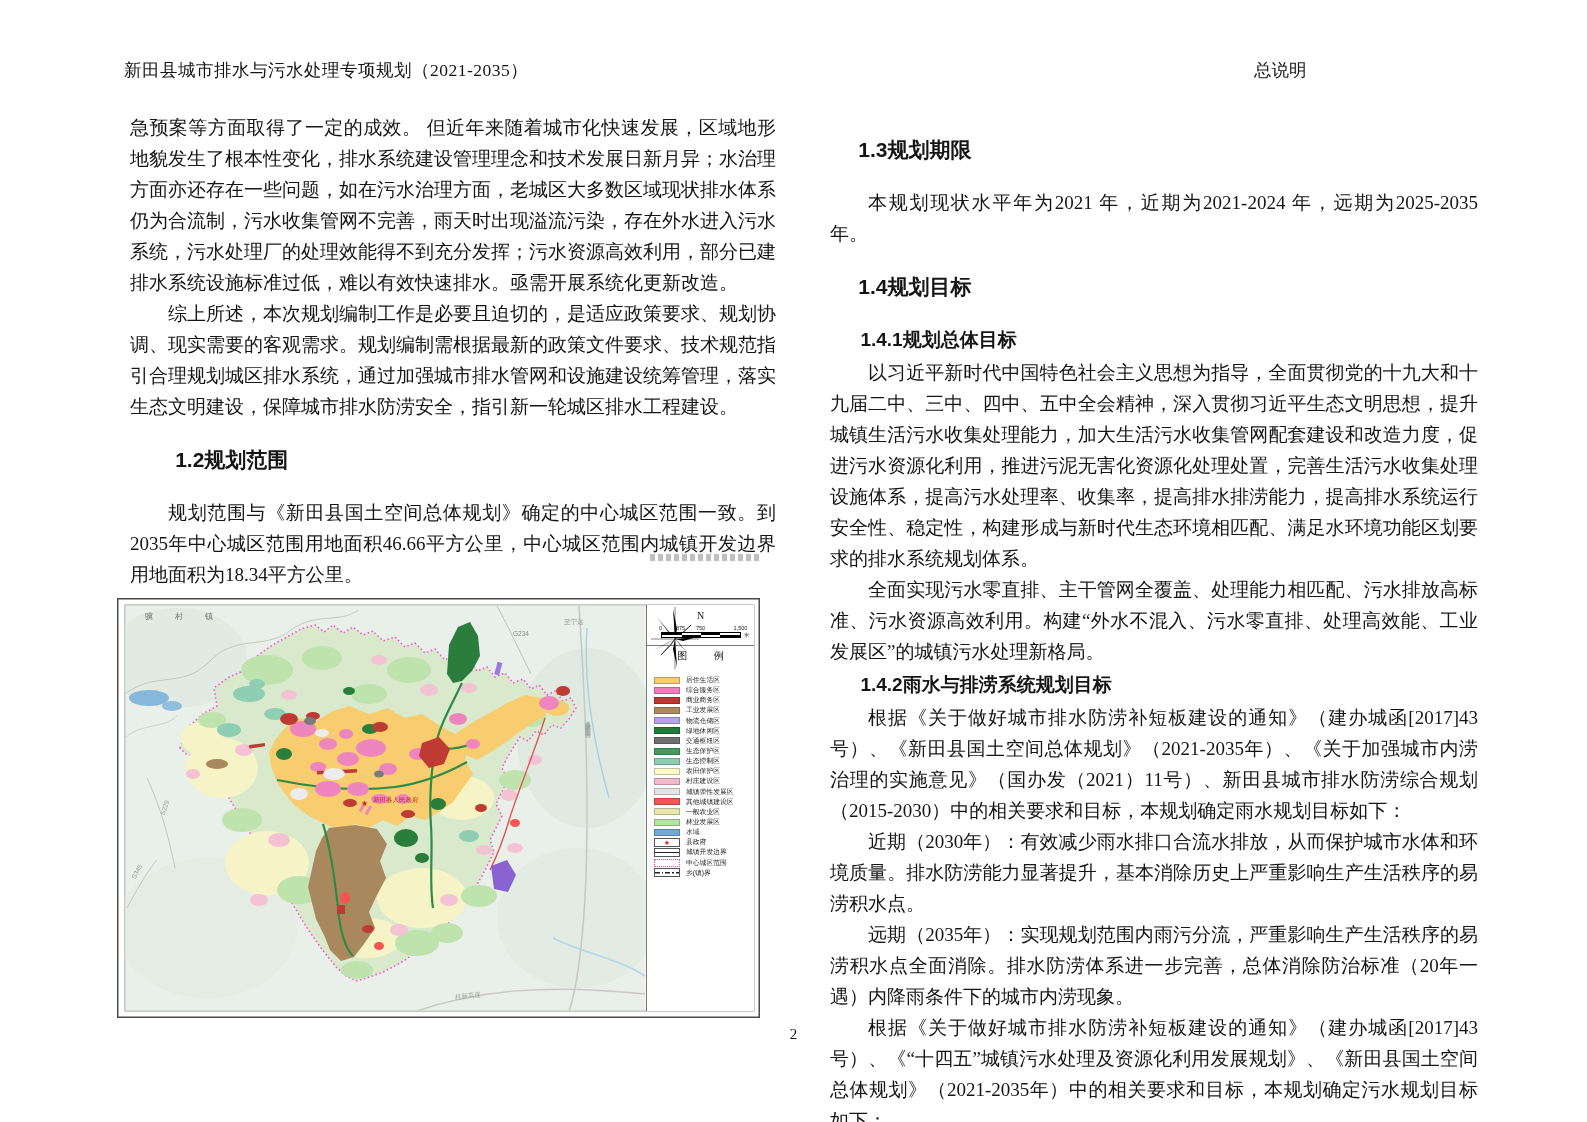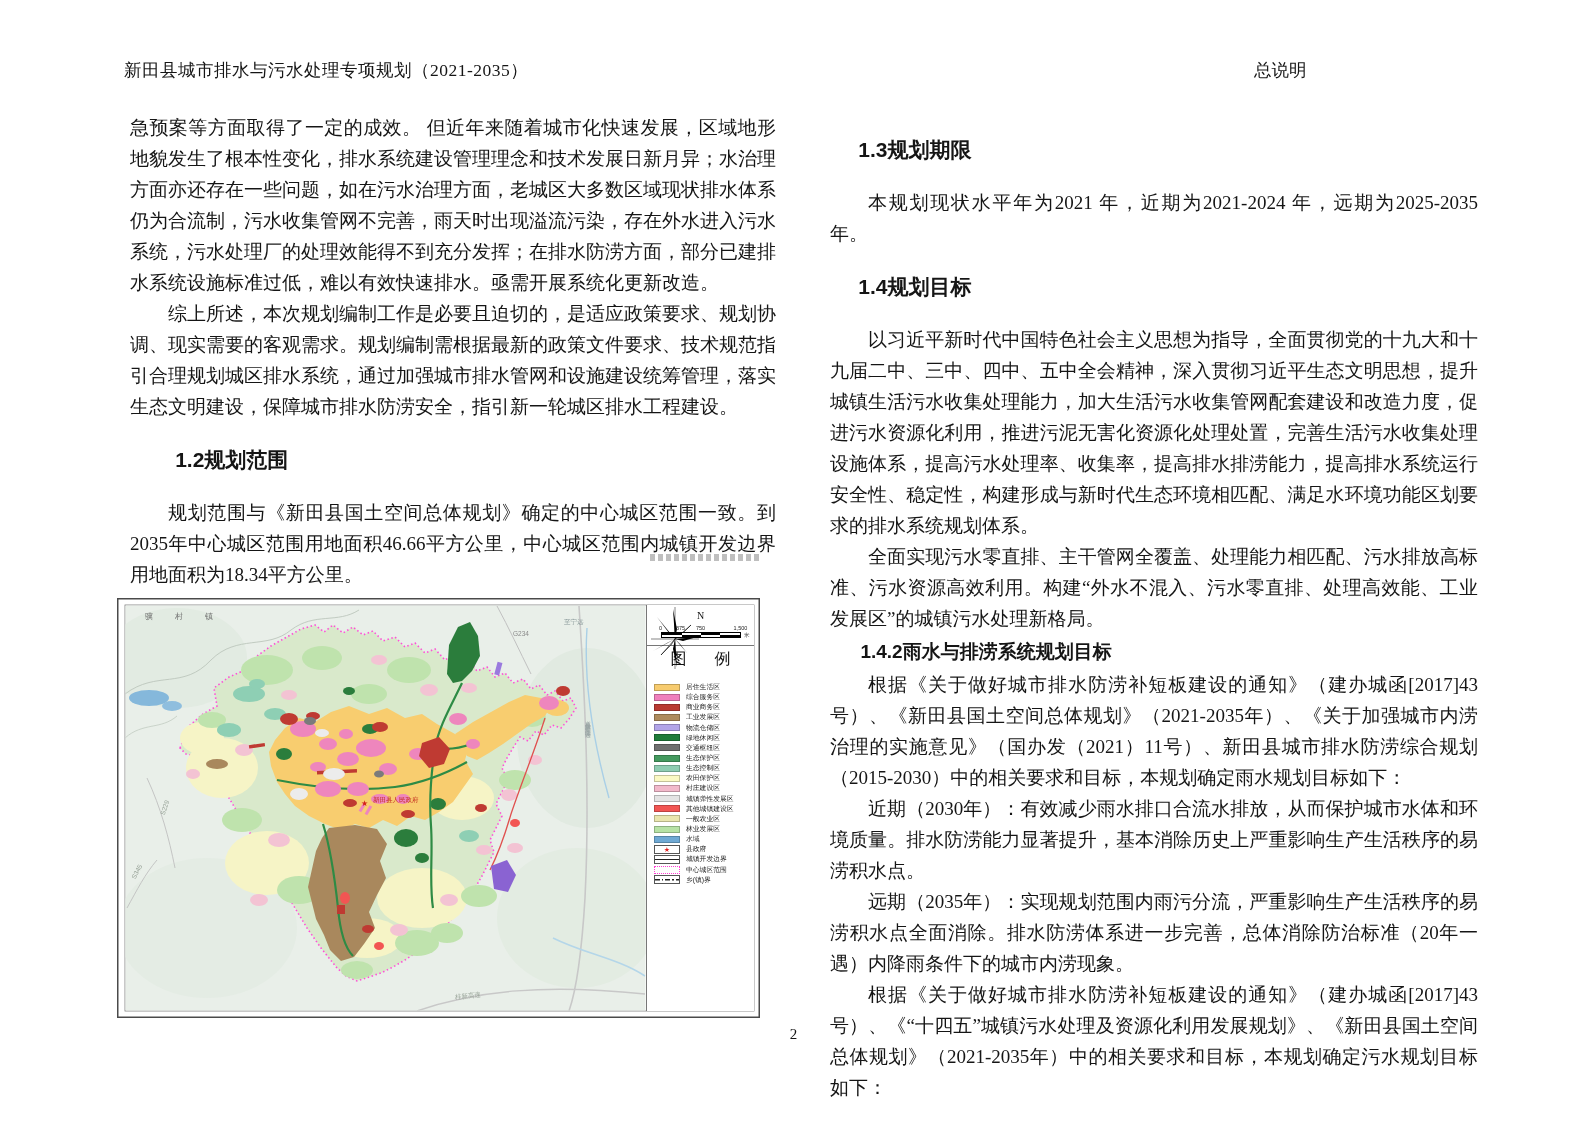--- a/index.html
+++ b/index.html
@@ -42,21 +42,21 @@
   .scale-ticks span:nth-child(1){left:0;}
   .scale-ticks span:nth-child(2){left:25%;}
   .scale-ticks span:nth-child(3){left:50%;}
   .scale-ticks span:nth-child(4){left:100%;}
   .scale-bar{width:80px;height:6px;border:1px solid #000;box-sizing:border-box;
       background:
         linear-gradient(90deg,#000 0 25%,#fff 25% 50%,#000 50% 75%,#fff 75% 100%) top/100% 50% no-repeat,
         linear-gradient(90deg,#fff 0 25%,#000 25% 50%,#fff 50% 75%,#000 75% 100%) bottom/100% 50% no-repeat;}
   .scale-unit{position:absolute;right:-9px;bottom:-1px;font-size:5.5px;color:#222;}
   .legend-divider{border-top:1px solid #777;margin:7px 0 3px;}
-  .legend-title{text-align:center;font-size:16px;letter-spacing:12px;padding-left:12px;
+  .legend-title{text-align:center;font-size:10px;letter-spacing:12px;padding-left:12px;
       color:#111;font-family:"Liberation Serif",serif;margin-bottom:12px;}
   .legend{padding-left:7px;}
   .lgrow{display:flex;align-items:center;height:10.15px;}
   .sw{display:inline-block;flex:0 0 26px;width:26px;height:7px;box-sizing:border-box;}
   .sw-fill{border:0.5px solid rgba(0,0,0,.22);}
   .sw-star{background:#fff;border:1px solid #555;height:9px;font-size:7px;line-height:7px;text-align:center;}
   .sw-line-solid{border:1px solid #555;height:9px;
       background:linear-gradient(#fff 0 2.8px,#222 2.8px 4.4px,#fff 4.4px);}
   .sw-box-dotted{background:#fff;border:1.3px dotted #ff3fd4;height:8px;}
   .sw-line-dashdot{border:1px solid #555;height:9px;background-color:#fff;
@@ -82,21 +82,21 @@
 </head>
 <body>
 
 <div class="page">
 
   <div class="hdr-title">新田县城市排水与污水处理专项规划（2021-2035）</div>
   <div class="hdr-section">总说明</div>
 
   <section class="col col-left">
     <div>
-        <div class="blk p">急预案等方面取得了一定的成效。 但近年来随着城市化快速发展，区域地形地貌发生了根本性变化，排水系统建设管理理念和技术发展日新月异；水治理方面亦还存在一些问题，如在污水治理方面，老城区大多数区域现状排水体系仍为合流制，污水收集管网不完善，雨天时出现溢流污染，存在外水进入污水系统，污水处理厂的处理效能得不到充分发挥；在排水防涝方面，部分已建排水系统设施标准过低，难以有效快速排水。亟需开展系统化更新改造。</div>
+        <div class="blk p">急预案等方面取得了一定的成效。 但近年来随着城市化快速发展，区域地形地貌发生了根本性变化，排水系统建设管理理念和技术发展日新月异；水治理方面亦还存在一些问题，如在污水治理方面，老城区大多数区域现状排水体系仍为合流制，污水收集管网不完善，雨天时出现溢流污染，存在外水进入污水系统，污水处理厂的处理效能得不到充分发挥；污水资源高效利用，部分已建排水系统设施标准过低，难以有效快速排水。亟需开展系统化更新改造。</div>
         <div class="blk p indent">综上所述，本次规划编制工作是必要且迫切的，是适应政策要求、规划协调、现实需要的客观需求。规划编制需根据最新的政策文件要求、技术规范指引合理规划城区排水系统，通过加强城市排水管网和设施建设统筹管理，落实生态文明建设，保障城市排水防涝安全，指引新一轮城区排水工程建设。</div>
         <div class="blk h2">1.2规划范围</div>
         <div class="blk p indent">规划范围与《新田县国土空间总体规划》确定的中心城区范围一致。到2035年中心城区范围用地面积46.66平方公里，中心城区范围内城镇开发边界用地面积为18.34平方公里。</div>
       </div>
 
     <figure class="map-fig">
       <svg width="643" height="420" viewBox="0 0 643 420">
         <rect x="0.75" y="0.75" width="641.5" height="418.5" fill="#ffffff" stroke="#4a4a4a" stroke-width="1.5"></rect>
         <rect x="8" y="7" width="629" height="406" fill="#ffffff" stroke="#777" stroke-width="0.8"></rect>
         <clipPath id="mp">
@@ -369,20 +369,21 @@
       <span class="maplabel ml-6">道县祭旗岭至广东连山高速</span>
       <span class="maplabel ml-7" style="color: rgb(194, 42, 31);">新田县人民政府</span>
     </figure>
   </section>
 
   <section class="col col-right">
     <div>
         <div class="blk h2">1.3规划期限</div>
         <div class="blk p indent">本规划现状水平年为2021 年，近期为2021-2024 年，远期为2025-2035 年。</div>
         <div class="blk h2">1.4规划目标</div>
+        <div class="blk h3">1.4.1规划总体目标</div>
         <div class="blk p indent">以习近平新时代中国特色社会主义思想为指导，全面贯彻党的十九大和十九届二中、三中、四中、五中全会精神，深入贯彻习近平生态文明思想，提升城镇生活污水收集处理能力，加大生活污水收集管网配套建设和改造力度，促进污水资源化利用，推进污泥无害化资源化处理处置，完善生活污水收集处理设施体系，提高污水处理率、收集率，提高排水排涝能力，提高排水系统运行安全性、稳定性，构建形成与新时代生态环境相匹配、满足水环境功能区划要求的排水系统规划体系。</div>
         <div class="blk p indent">全面实现污水零直排、主干管网全覆盖、处理能力相匹配、污水排放高标准、污水资源高效利用。构建“外水不混入、污水零直排、处理高效能、工业发展区”的城镇污水处理新格局。</div>
         <div class="blk h3">1.4.2雨水与排涝系统规划目标</div>
         <div class="blk p indent">根据《关于做好城市排水防涝补短板建设的通知》（建办城函[2017]43 号）、《新田县国土空间总体规划》（2021-2035年）、《关于加强城市内涝治理的实施意见》（国办发（2021）11号）、新田县城市排水防涝综合规划（2015-2030）中的相关要求和目标，本规划确定雨水规划目标如下：</div>
         <div class="blk p indent">近期（2030年）：有效减少雨水排口合流水排放，从而保护城市水体和环境质量。排水防涝能力显著提升，基本消除历史上严重影响生产生活秩序的易涝积水点。</div>
         <div class="blk p indent">远期（2035年）：实现规划范围内雨污分流，严重影响生产生活秩序的易涝积水点全面消除。排水防涝体系进一步完善，总体消除防治标准（20年一遇）内降雨条件下的城市内涝现象。</div>
         <div class="blk p indent">根据《关于做好城市排水防涝补短板建设的通知》（建办城函[2017]43 号）、《“十四五”城镇污水处理及资源化利用发展规划》、《新田县国土空间总体规划》（2021-2035年）中的相关要求和目标，本规划确定污水规划目标如下：</div>
       </div>
   </section>
 

